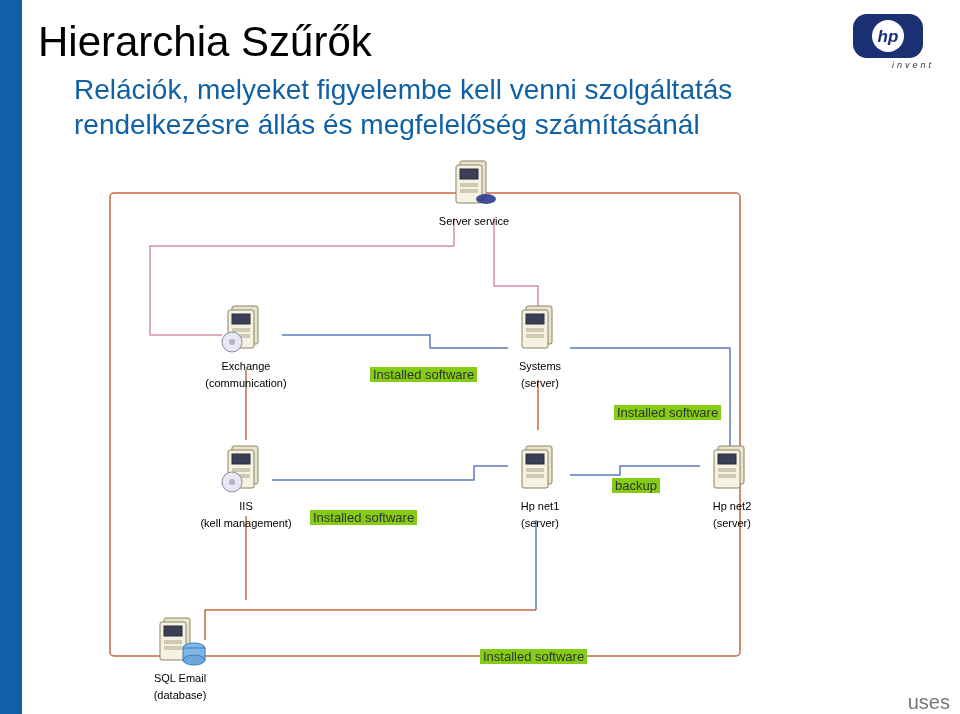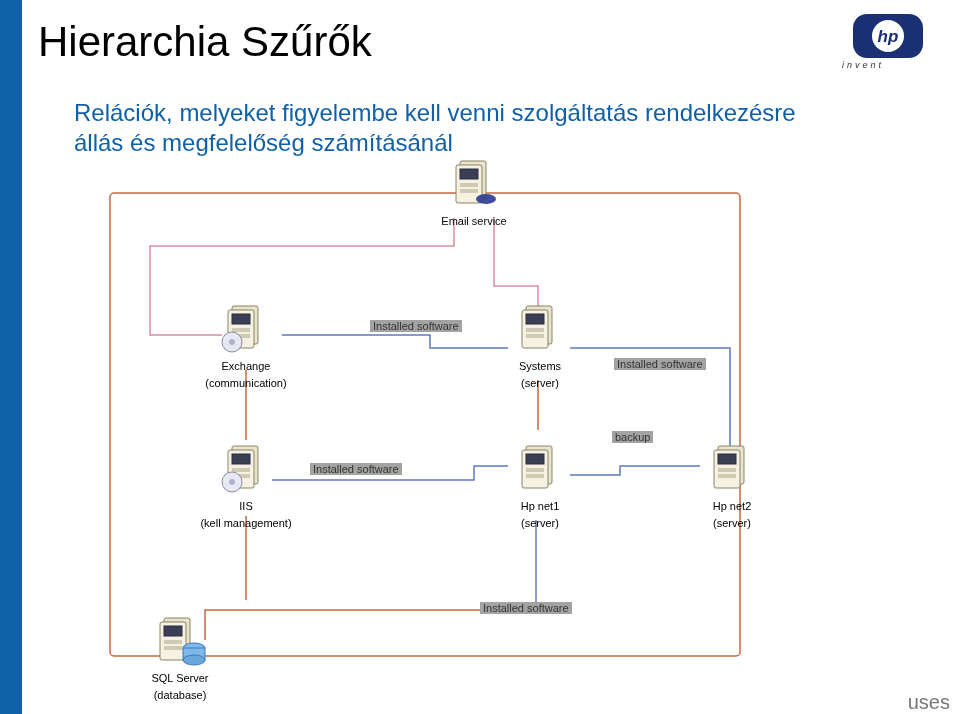--- a/index.html
+++ b/index.html
@@ -20,31 +20,30 @@
   .title {
     position: absolute;
     left: 38px; top: 18px;
     font-size: 42px;
     font-weight: 400;
     color: #000;
   }
   .subtitle {
     position: absolute;
     left: 74px; top: 72px;
-    font-size: 24px;
+    font-size: 28px;
     color: #1060A8;
     line-height: 1.25;
     max-width: 760px;
-    margin-top: 26px;
   }
   .logo-wrap {
     position: absolute;
     right: 26px; top: 14px;
     width: 92px; height: 68px;
-    text-align: left;
+    text-align: right;
   }
   .hp-logo {
     display: block;
     margin: 0 auto;
   }
   .logo-sub {
     font-size: 9px;
     letter-spacing: 3px;
     color: #333;
     margin-top: 2px;
@@ -59,25 +58,26 @@
     position: absolute;
     width: 140px;
     text-align: center;
     font-size: 11px;
     color: #000;
     line-height: 1.2;
   }
   .node-label { margin-top: 4px; }
   .line-label {
     position: absolute;
-    font-size: 11px;
+    font-size: 13px;
     color: #333;
-    background: #a3a3a3;
+    background: #84cc16;
     padding: 0 3px;
     white-space: nowrap;
+    margin-top: 47px;
   }
   .bottom-word {
     position: absolute;
     right: 10px;
     bottom: 0;
     font-size: 20px;
     color: #777;
     text-align: right;
   }
 </style>
@@ -130,21 +130,21 @@
 
 <div class="node" style="left:404px; top:155px;">
   <svg width="56" height="56" viewBox="0 0 56 56" style="margin:0 auto; display:block;">
     <rect x="14" y="6" width="26" height="38" rx="2" fill="#e9e4cf" stroke="#8b8360"></rect>
     <rect x="10" y="10" width="26" height="38" rx="2" fill="#f5f2e4" stroke="#8b8360"></rect>
     <rect x="14" y="14" width="18" height="10" fill="#3a3f55" stroke="#2a2d3e"></rect>
     <rect x="14" y="28" width="18" height="4" fill="#cfcab2"></rect>
     <rect x="14" y="34" width="18" height="4" fill="#cfcab2"></rect>
     <ellipse cx="40" cy="44" rx="10" ry="5" fill="#2b3a8f" opacity="0.9"></ellipse>
   </svg>
-  <div class="node-label">Email service</div>
+  <div class="node-label">Server service</div>
 </div>
 
 <div class="node" style="left:176px; top:300px;">
   <svg width="56" height="56" viewBox="0 0 56 56" style="margin:0 auto; display:block;">
     <rect x="14" y="6" width="26" height="38" rx="2" fill="#e9e4cf" stroke="#8b8360"></rect>
     <rect x="10" y="10" width="26" height="38" rx="2" fill="#f5f2e4" stroke="#8b8360"></rect>
     <rect x="14" y="14" width="18" height="10" fill="#3a3f55" stroke="#2a2d3e"></rect>
     <rect x="14" y="28" width="18" height="4" fill="#cfcab2"></rect>
     <rect x="14" y="34" width="18" height="4" fill="#cfcab2"></rect>
     <circle cx="14" cy="42" r="10" fill="#e8e8f4" stroke="#8a8aa8"></circle>
@@ -208,17 +208,17 @@
   <svg width="64" height="56" viewBox="0 0 64 56" style="margin:0 auto; display:block;">
     <rect x="16" y="6" width="26" height="38" rx="2" fill="#e9e4cf" stroke="#8b8360"></rect>
     <rect x="12" y="10" width="26" height="38" rx="2" fill="#f5f2e4" stroke="#8b8360"></rect>
     <rect x="16" y="14" width="18" height="10" fill="#3a3f55" stroke="#2a2d3e"></rect>
     <rect x="16" y="28" width="18" height="4" fill="#cfcab2"></rect>
     <rect x="16" y="34" width="18" height="4" fill="#cfcab2"></rect>
     <ellipse cx="46" cy="36" rx="11" ry="5" fill="#7fb8e8" stroke="#3d7bb8"></ellipse>
     <rect x="35" y="36" width="22" height="12" fill="#7fb8e8" stroke="#3d7bb8"></rect>
     <ellipse cx="46" cy="48" rx="11" ry="5" fill="#6aa8dc" stroke="#3d7bb8"></ellipse>
   </svg>
-  <div class="node-label">SQL Server</div>
+  <div class="node-label">SQL Email</div>
   <div class="node-label">(database)</div>
 </div>
 
 <div class="bottom-word">uses</div>
 
 </body></html>

